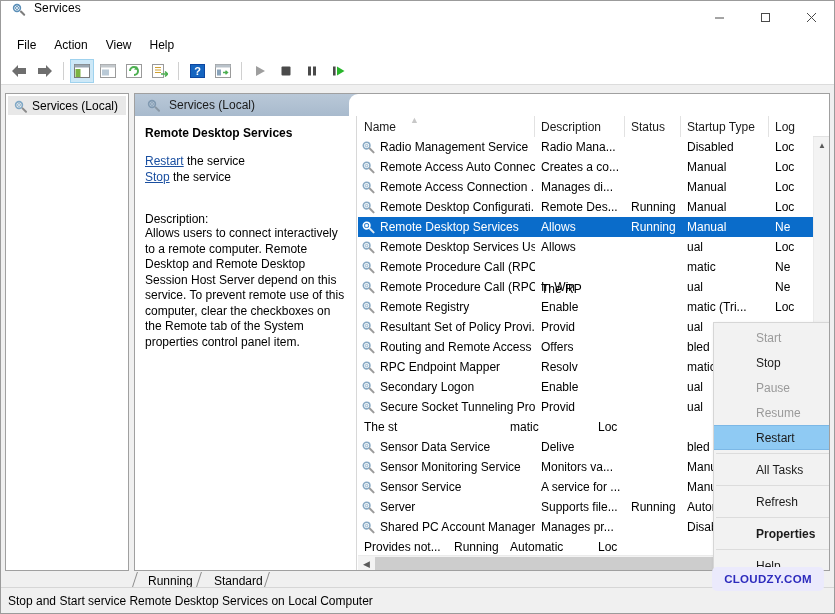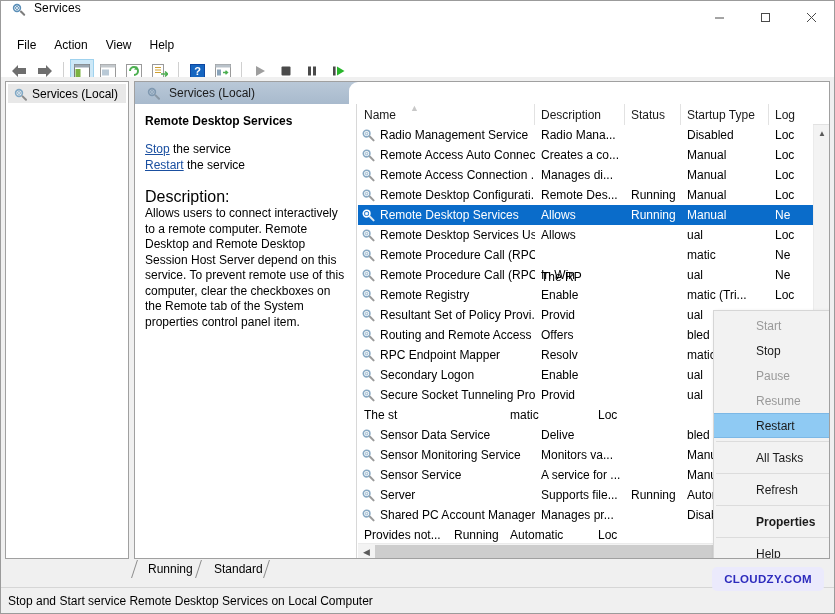--- a/index.html
+++ b/index.html
@@ -77,21 +77,21 @@
     margin: 0 1px;
   }
   .tb.sel { background: #cde8f7; border: 1px solid #9fd2ee; }
   .tbsep {
     width: 1px; height: 18px; background: #d0d0d0;
     margin: 0 5px;
   }
 
   
   .body {
-    position: absolute; left: 0; top: 76px;
+    position: absolute; left: 0; top: 88px;
     width: 833px; height: 475px;
     background: #f0f0f0;
   }
 
   
   .treepane {
     position: absolute; left: 4px; top: 4px;
     width: 124px; height: 478px;
     background: #ffffff;
     border: 1px solid #a0a0a0;
@@ -143,21 +143,21 @@
   .det-title {
     font-size: 12px; font-weight: bold; color: #000;
     margin-bottom: 14px;
   }
   .det-link {
     font-size: 12px; color: #0645ad;
     margin-bottom: 2px;
   }
   .det-link a { color: #1a4fa0; text-decoration: underline; }
   .det-link .rest { color: #000; text-decoration: none; }
-  .det-desc-label { font-size: 16px; margin-top: 16px; }
+  .det-desc-label { font-size: 12px; margin-top: 28px; }
   .det-desc { font-size: 12px; line-height: 15.5px; }
 
   
   .list {
     position: absolute; left: 223px; top: 22px;
     width: 471px; height: 456px;
     background: #ffffff;
     overflow: hidden;
   }
   .colhdr {
@@ -463,24 +463,24 @@
             <path d="M10.6 10.4 L14 13.8" stroke="#7d8a96" stroke-width="2" stroke-linecap="round"></path>
           </svg>
         </span>
         <span class="hdr-txt">Services (Local)</span>
       </div>
 
       <div class="details">
         <div class="det-title">Remote Desktop Services</div>
 
         <div class="det-link">
-          <a href="#">Stop</a><span class="rest"> the service</span>
+          <a href="#">Restart</a><span class="rest"> the service</span>
         </div>
         <div class="det-link">
-          <a href="#">Restart</a><span class="rest"> the service</span>
+          <a href="#">Stop</a><span class="rest"> the service</span>
         </div>
 
         <div class="det-desc-label">Description:</div>
         <div class="det-desc">Allows users to connect interactively to a remote computer. Remote Desktop and Remote Desktop Session Host Server depend on this service. To prevent remote use of this computer, clear the checkboxes on the Remote tab of the System properties control panel item.</div>
       </div>
 
       <div class="list">
 
         <div class="colhdr">
           <div class="ch" style="width:177px">

